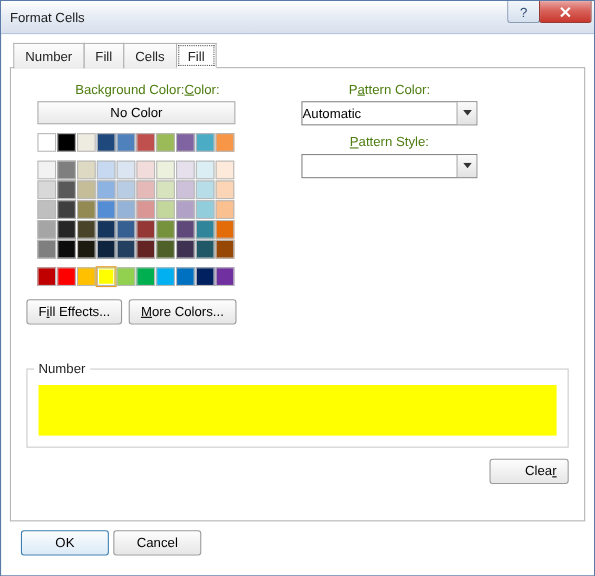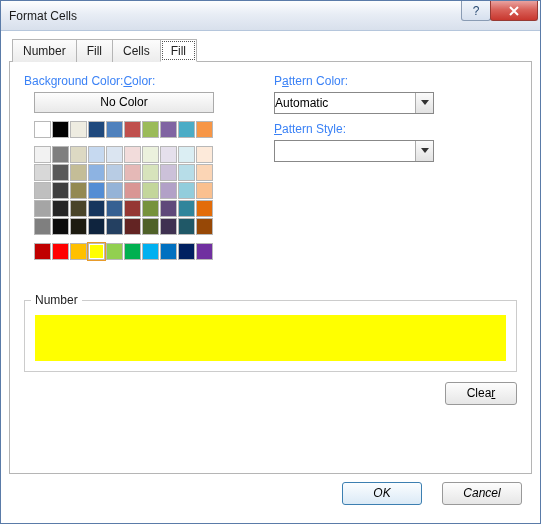--- a/index.html
+++ b/index.html
@@ -13,41 +13,41 @@
 .titlebar .btn.close { width: 48px; background: linear-gradient(#e9a3a0, #d9635b 45%, #c8372e); border-color: #963a34; color: #fff; }
 .titlebar .btn svg { display: block; }
 .body { flex: 1; padding: 8px; display: flex; flex-direction: column; }
 .tabframe { border: 1px solid #b5b5b5; background: #fff; flex: 1; position: relative; padding: 12px 14px; }
 .tabs { position: absolute; top: -23px; left: 2px; display: flex; }
 .tab { height: 23px; padding: 0 10px; border: 1px solid #b5b5b5; border-bottom: none; background: linear-gradient(#fcfcfc, #ececec); display: flex; align-items: center; margin-right: -1px; color: #222; }
 .tab.active { background: #fff; position: relative; border-bottom: 1px solid #fff; margin-bottom: -1px; outline: 1px dotted #555; outline-offset: -3px; }
 .tabframe-wrap { flex: 1; display: flex; flex-direction: column; margin-top: 22px; }
 .content { display: flex; gap: 30px; }
 .col { display: flex; flex-direction: column; }
-.label { margin-bottom: 4px; color: #3b82f6; }
+.label { margin-bottom: 4px; color: #4d7c0f; text-align: center; }
 .label u { text-decoration: underline; }
 .nocolor-btn { width: 180px; height: 21px; border: 1px solid #aaa; background: linear-gradient(#fdfdfd,#e9e9e9); text-align: center; line-height: 19px; margin-bottom: 8px; }
 .swatch-grid { display: grid; grid-template-columns: repeat(10, 17px); gap: 1px; margin-bottom: 8px; }
 .swatch { width: 17px; height: 17px; border: 1px solid #b8b8b8; }
 .swatch.nocol { background: #fff; }
 .swatch.selected { outline: 1px solid #e89b2a; box-shadow: inset 0 0 0 1px #fff; }
 .std-row { display: grid; grid-template-columns: repeat(10, 17px); gap: 1px; margin-top: 8px; }
 .btnrow { display: flex; gap: 6px; margin-top: 12px; }
 .pushbtn { height: 23px; padding: 0 10px; border: 1px solid #999; background: linear-gradient(#fdfdfd,#e6e6e6); border-radius: 3px; line-height: 21px; }
 .pushbtn u { text-decoration: underline; }
 .dropdown { width: 160px; height: 22px; border: 1px solid #888; display: flex; align-items: center; background: #fff; }
 .dropdown .ddtext { flex: 1; text-align: left; }
 .dropdown .ddarrow { width: 18px; height: 100%; border-left: 1px solid #aaa; background: linear-gradient(#fbfbfb,#e2e2e2); display: flex; align-items: center; justify-content: center; }
 .ddarrow svg { display: block; }
 .group { margin-top: 40px; }
 .group-inner { border: 1px solid #ccc; position: relative; padding: 14px 10px 10px; }
 .group-label { position: absolute; top: -8px; left: 6px; background: #fff; padding: 0 4px; color: #222; }
 .sample-swatch { height: 46px; background: #ffff00; }
 .bottom { display: flex; justify-content: flex-end; margin-top: 10px; }
-.footer { display: flex; justify-content: flex-end; gap: 20px; padding: 8px 10px 10px; font-style: italic; }
+.footer { display: flex; gap: 4px; padding: 8px 10px 10px; }
 .okbtn { width: 80px; height: 23px; border: 1px solid #3c7fb1; background: linear-gradient(#fbfdff,#dbeaf6); border-radius: 3px; text-align: center; line-height: 21px; }
 .cancelbtn { width: 80px; height: 23px; border: 1px solid #999; background: linear-gradient(#fdfdfd,#e6e6e6); border-radius: 3px; text-align: center; line-height: 21px; }
 </style>
 </head>
 <body>
 
 <div class="window">
   <div class="titlebar">
     <span class="title">Format Cells</span>
     <div class="buttons">
@@ -149,20 +149,24 @@
                   <div class="swatch" style="background: rgb(255, 192, 0);"></div>
                   <div class="swatch selected" style="background: rgb(255, 255, 0);"></div>
                   <div class="swatch" style="background: rgb(146, 208, 80);"></div>
                   <div class="swatch" style="background: rgb(0, 176, 80);"></div>
                   <div class="swatch" style="background: rgb(0, 176, 240);"></div>
                   <div class="swatch" style="background: rgb(0, 112, 192);"></div>
                   <div class="swatch" style="background: rgb(0, 32, 96);"></div>
                   <div class="swatch" style="background: rgb(112, 48, 160);"></div>
                 </div>
             </div>
+            <div class="btnrow">
+              <div class="pushbtn">F<u>i</u>ll Effects...</div>
+              <div class="pushbtn"><u>M</u>ore Colors...</div>
+            </div>
           </div>
 
           <div class="col">
             <div class="label">P<u>a</u>ttern Color:</div>
             <div class="dropdown">
               <span class="ddtext">Automatic</span>
               <span class="ddarrow">
                   <svg width="8" height="6">
                     <path d="M0 0 L8 0 L4 5 Z" fill="#333"></path>
                   </svg>
@@ -181,21 +185,21 @@
         </div>
 
         <div class="group">
           <div class="group-inner">
             <span class="group-label">Number</span>
             <div class="sample-swatch" id="sample-swatch" style="background: rgb(255, 255, 0);"></div>
           </div>
         </div>
 
         <div class="bottom">
-          <div class="pushbtn" style="width:72px;text-align:center">Clea<u>r</u></div>
+          <div class="pushbtn" style="width:72px;text-align:right">Clea<u>r</u></div>
         </div>
       </div>
     </div>
 
     <div class="footer">
       <div class="okbtn">OK</div>
       <div class="cancelbtn">Cancel</div>
     </div>
   </div>
 </div>

